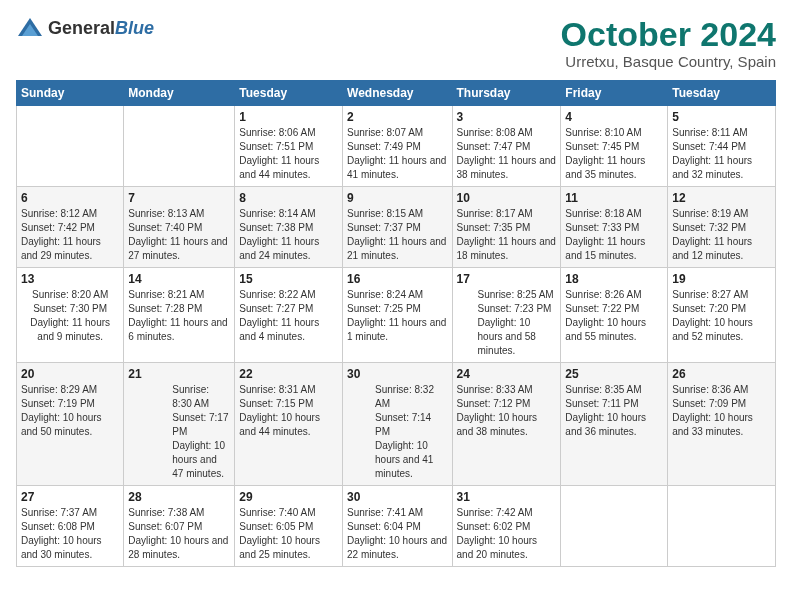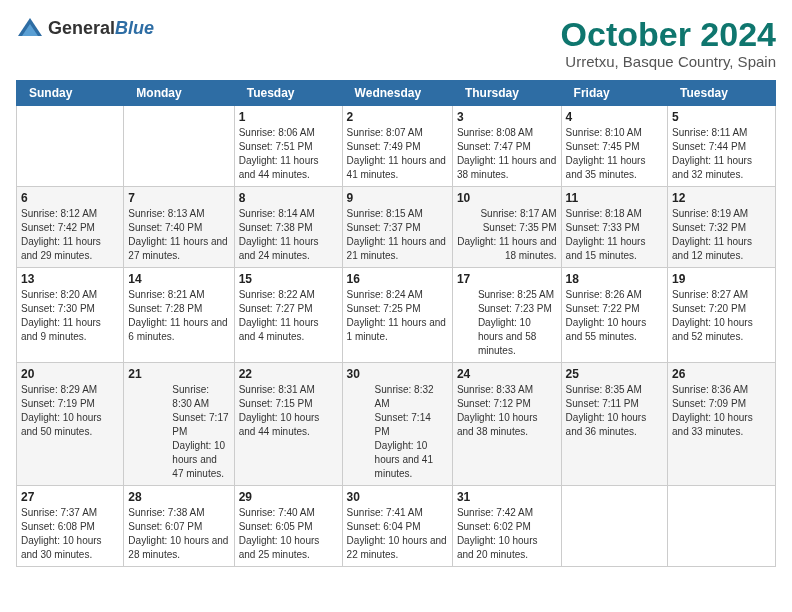--- a/index.html
+++ b/index.html
@@ -39,21 +39,21 @@
       color: #555;
     }
     .calendar-table {
       width: 100%;
       border-collapse: collapse;
       font-size: 10.5px;
     }
     .calendar-table thead tr th {
       background-color: #2e6da4;
       color: #fff;
-      padding: 5px 12px;
+      padding: 5px 4px;
       font-size: 12px;
       font-weight: bold;
       border: 1px solid #2e6da4;
       text-align: left;
     }
     .calendar-table tbody tr td {
       border: 1px solid #ccc;
       vertical-align: top;
       padding: 4px;
       min-height: 80px;
@@ -164,41 +164,41 @@
 Daylight: 11 hours and 24 minutes.</div>
         </td>
         <td>
           <div class="day-number">9</div>
           <div class="day-info" style="white-space: pre-line;">Sunrise: 8:15 AM
 Sunset: 7:37 PM
 Daylight: 11 hours and 21 minutes.</div>
         </td>
         <td>
           <div class="day-number">10</div>
-          <div class="day-info" style="white-space: pre-line; text-align: right;">Sunrise: 8:17 AM
+          <div class="day-info" style="white-space: pre-line;">Sunrise: 8:17 AM
 Sunset: 7:35 PM
 Daylight: 11 hours and 18 minutes.</div>
         </td>
         <td>
           <div class="day-number">11</div>
           <div class="day-info" style="white-space: pre-line;">Sunrise: 8:18 AM
 Sunset: 7:33 PM
 Daylight: 11 hours and 15 minutes.</div>
         </td>
         <td>
           <div class="day-number">12</div>
           <div class="day-info" style="white-space: pre-line;">Sunrise: 8:19 AM
 Sunset: 7:32 PM
 Daylight: 11 hours and 12 minutes.</div>
         </td>
       </tr>
       <tr>
         <td>
           <div class="day-number">13</div>
-          <div class="day-info" style="white-space: pre-line;">Sunrise: 8:20 AM
+          <div class="day-info" style="white-space: pre-line; text-align: center;">Sunrise: 8:20 AM
 Sunset: 7:30 PM
 Daylight: 11 hours and 9 minutes.</div>
         </td>
         <td>
           <div class="day-number">14</div>
           <div class="day-info" style="white-space: pre-line;">Sunrise: 8:21 AM
 Sunset: 7:28 PM
 Daylight: 11 hours and 6 minutes.</div>
         </td>
         <td>

